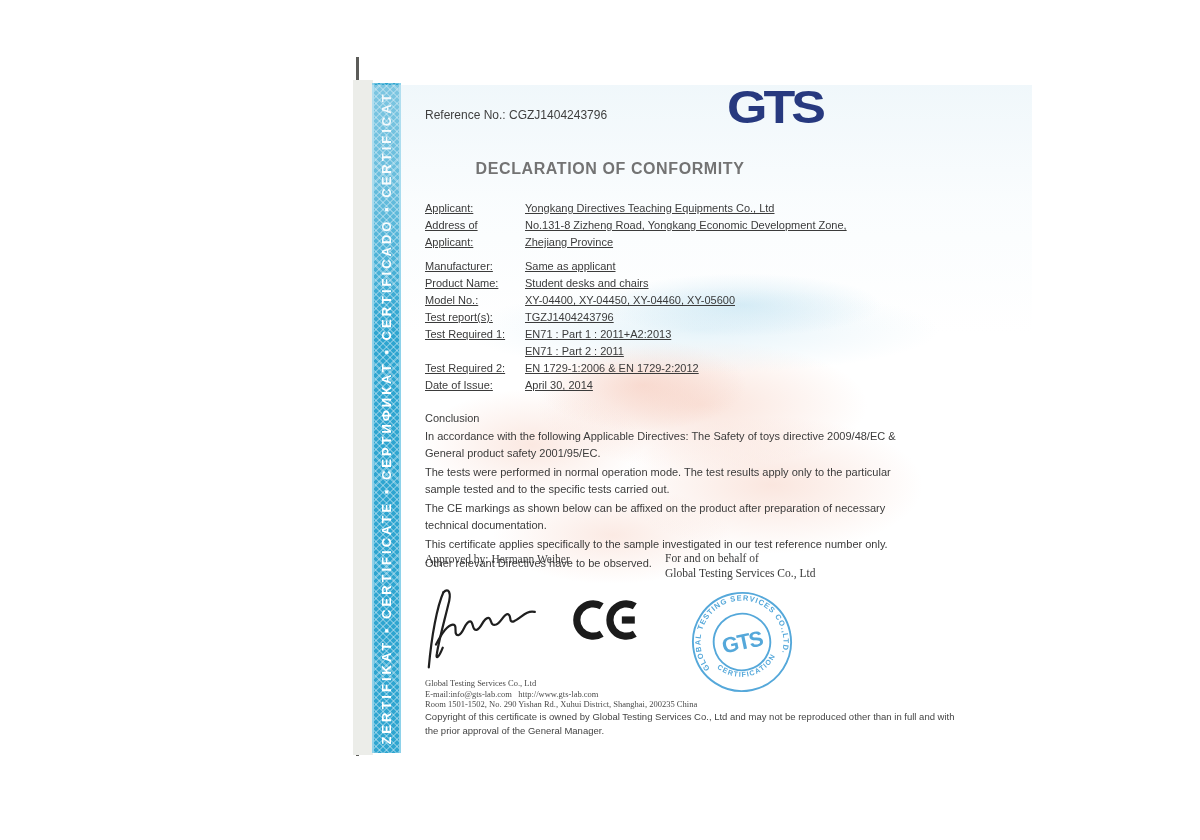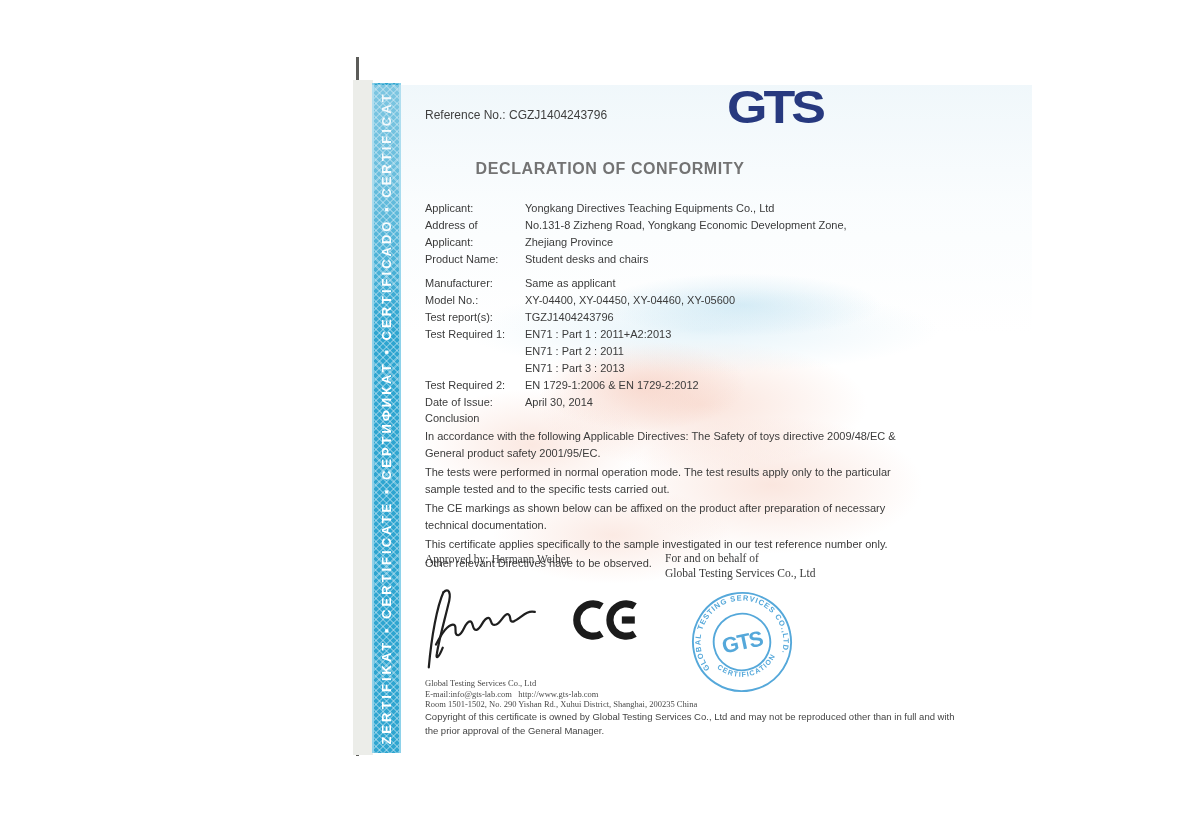--- a/index.html
+++ b/index.html
@@ -28,21 +28,21 @@
         radial-gradient(ellipse 160px 80px at 160px 360px, rgba(243,190,170,.35), rgba(243,190,170,0) 70%),
         radial-gradient(ellipse 210px 95px at 400px 400px, rgba(243,190,170,.38), rgba(243,190,170,0) 72%),
         radial-gradient(ellipse 170px 70px at 240px 450px, rgba(243,190,170,.32), rgba(243,190,170,0) 70%),
         linear-gradient(180deg, rgba(222,238,246,.45) 0%, rgba(235,245,250,.28) 22%, rgba(255,255,255,0) 48%);}
   .reference{position:absolute;left:425px;top:108px;font-size:12px;color:#3f3f3f;}
   .logo{position:absolute;left:727px;top:80px;font-size:52px;font-weight:bold;letter-spacing:-4px;
         color:#27397f;transform:scaleY(.9);transform-origin:top left;}
   .doc-title{position:absolute;left:425px;top:160px;width:370px;text-align:center;
         font-size:16px;font-weight:bold;letter-spacing:.6px;color:#737373;}
   .fields{position:absolute;left:425px;top:200px;width:500px;font-size:11px;line-height:17px;}
-  .frow{display:flex;}
+  .frow{display:flex;text-decoration:underline;}
   .frow.gap{margin-top:7px;}
   .flabel{width:100px;flex:0 0 100px;}
   .fvalue{flex:1;}
   .concl{position:absolute;left:425px;top:410px;width:482px;font-size:11px;line-height:17px;color:#3b3b3b;}
   .concl-head{margin-bottom:1px;}
   .concl p{margin:0 0 2px 0;}
   .approved{position:absolute;left:425px;top:553px;font-family:"Liberation Serif",serif;
         font-size:11.5px;color:#3a3a3a;}
   .behalf{position:absolute;left:665px;top:551px;font-family:"Liberation Serif",serif;
         font-size:11.5px;line-height:15px;color:#3a3a3a;}
@@ -78,50 +78,49 @@
           <div>Yongkang Directives Teaching Equipments Co., Ltd</div>
         </div>
     </div>
     <div class="frow">
       <div class="flabel">Address of Applicant:</div>
       <div class="fvalue">
         <div>No.131-8 Zizheng Road, Yongkang Economic Development Zone,</div>
         <div>Zhejiang Province</div>
       </div>
     </div>
+    <div class="frow gap">
+      <div class="flabel">Manufacturer:</div>
+      <div class="fvalue">
+          <div>Same as applicant</div>
+        </div>
+    </div>
     <div class="frow">
       <div class="flabel">Product Name:</div>
       <div class="fvalue">
           <div>Student desks and chairs</div>
-        </div>
-    </div>
-    <div class="frow gap">
-      <div class="flabel">Manufacturer:</div>
-      <div class="fvalue">
-          <div>Same as applicant</div>
         </div>
     </div>
     <div class="frow">
       <div class="flabel">Model No.:</div>
       <div class="fvalue">
           <div>XY-04400, XY-04450, XY-04460, XY-05600</div>
         </div>
     </div>
     <div class="frow">
       <div class="flabel">Test report(s):</div>
       <div class="fvalue">
           <div>TGZJ1404243796</div>
         </div>
     </div>
     <div class="frow">
       <div class="flabel">Test Required 1:</div>
       <div class="fvalue">
         <div>EN71 : Part 1 : 2011+A2:2013</div>
         <div>EN71 : Part 2 : 2011</div>
-        <div>EN71 : Part 3 : 2013</div>
       </div>
     </div>
     <div class="frow">
       <div class="flabel">Test Required 2:</div>
       <div class="fvalue">
           <div>EN 1729-1:2006 &amp; EN 1729-2:2012</div>
         </div>
     </div>
     <div class="frow">
       <div class="flabel">Date of Issue:</div>

